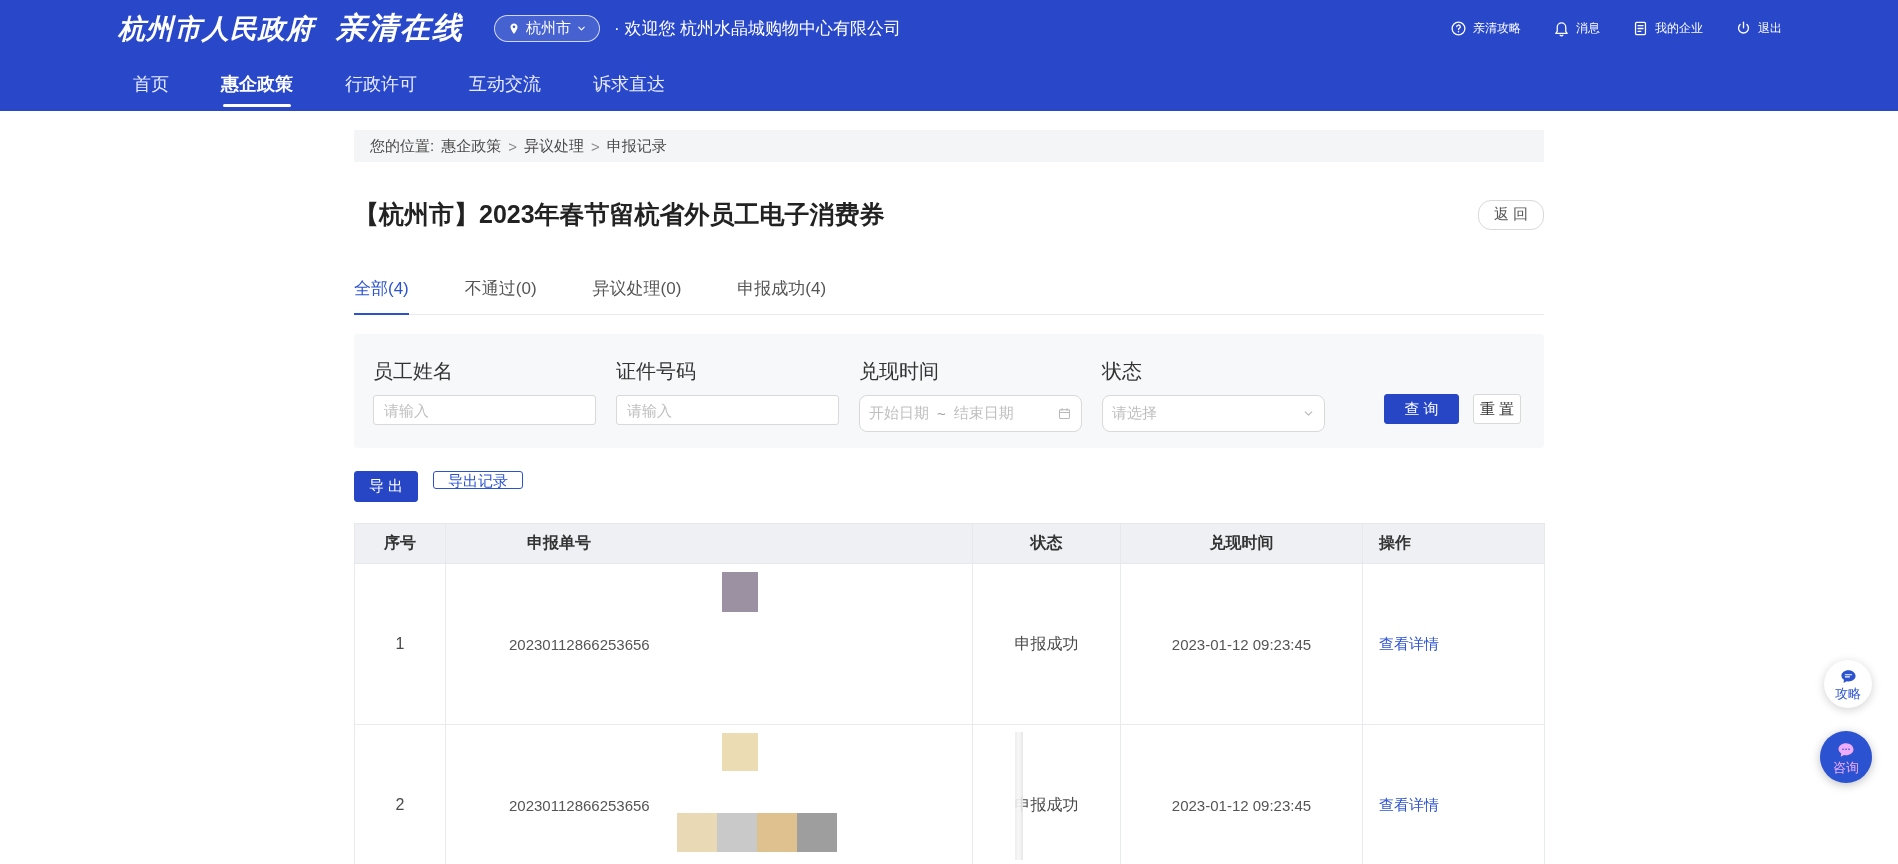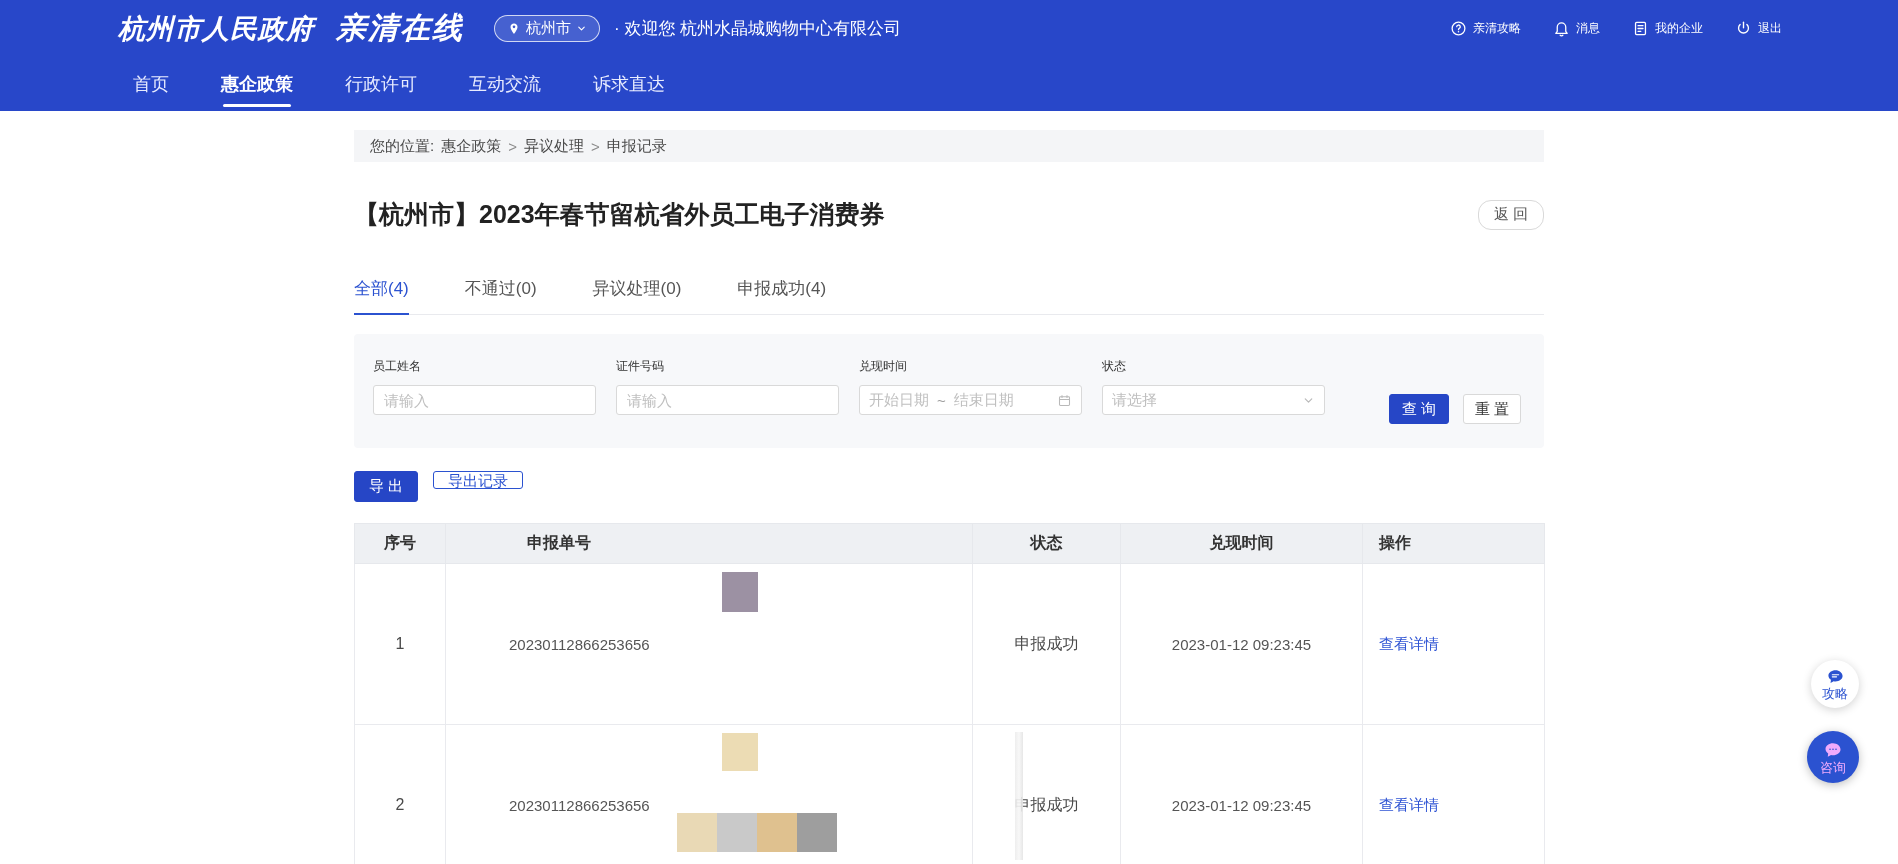--- a/index.html
+++ b/index.html
@@ -43,33 +43,33 @@
   .back-btn { width:66px; height:30px; background:#fff; border:1px solid #d9d9d9; border-radius:13px;
     font-size:15px; color:#555; cursor:pointer; font-family:inherit; }
 
   .tabs { margin-top:46px; display:flex; gap:56px; border-bottom:1px solid #e9eaee; }
   .tab { font-size:17px; color:#555; padding-bottom:13px; cursor:pointer; position:relative; white-space:nowrap; }
   .tab.active { color:var(--tab_active,#2b52d0); border-bottom:2px solid var(--tab_active,#2b52d0); margin-bottom:-1px; }
 
   .filter-panel { margin-top:19px; background:#f7f8fa; border-radius:4px; height:114px;
     padding:24px 23px 24px 19px; display:flex; align-items:flex-start; }
   .field { width:223px; margin-right:20px; }
-  .field-label { font-size:12px; color:#333; margin-bottom:10px; }
+  .field-label { font-size:20px; color:#333; margin-bottom:10px; }
   .text-input { width:100%; height:30px; border:1px solid #d9d9d9; border-radius:3px;
     padding:0 10px; font-size:15px; color:#333; background:#fff; font-family:inherit; outline:none; }
   .text-input::placeholder { color:#bfbfbf; }
-  .box-control { width:100%; height:30px; border:1px solid #d9d9d9; border-radius:3px; background:#fff;
+  .box-control { width:100%; height:37px; border:1px solid #d9d9d9; border-radius:8px; background:#fff;
     display:flex; align-items:center; padding:0 9px; font-size:15px; color:#bfbfbf; cursor:pointer; }
   .box-control .ph { white-space:nowrap; }
   .dr-sep { margin:0 8px; color:#9a9a9a; }
   .ctl-icon { margin-left:auto; color:#b9b9b9; display:flex; }
   .panel-actions { margin-left:auto; align-self:flex-end; display:flex; gap:14px; }
   .btn { height:30px; border-radius:3px; font-size:15px; cursor:pointer; font-family:inherit; }
-  .btn-primary { background:var(--primary,#2646c6); color:#fff; border:1px solid var(--primary,#2646c6); width:60px; }
-  .btn-plain { background:#fff; color:#333; border:1px solid #d9d9d9; width:58px; }
+  .btn-primary { background:var(--primary,#2646c6); color:#fff; border:1px solid var(--primary,#2646c6); width:75px; }
+  .btn-plain { background:#fff; color:#333; border:1px solid #d9d9d9; width:48px; }
 
   .toolbar { margin-top:23px; display:flex; gap:15px; }
   .btn-export { width:64px; height:31px; }
   .btn-outline { height:18px; padding:0 14px; background:#fff; color:var(--tab_active,#2b52d0);
     border:1px solid var(--tab_active,#2b52d0); border-radius:3px; font-size:15px; cursor:pointer; font-family:inherit; }
 
   
   table.records { margin-top:21px; width:1190px; border-collapse:collapse; table-layout:fixed; }
   .records th { background:#eef0f3; height:40px; font-size:16px; font-weight:bold; color:#333;
     border:1px solid #e6e8ec; }
@@ -87,21 +87,21 @@
   .redact { position:absolute; }
   .redact-1 { left:276px; top:8px; width:36px; height:40px; background:#9c91a3; }
   .redact-2 { left:276px; top:8px; width:36px; height:38px; background:#ecdcb4; }
   .redact-strip { left:231px; top:88px; width:160px; height:39px; display:flex; }
   .redact-strip span { width:40px; height:39px; }
   .rs-1{background:#e9d9b5;} .rs-2{background:#c9c9c9;} .rs-3{background:#dfc18f;} .rs-4{background:#9e9e9e;}
   .smear { position:absolute; left:42px; top:7px; width:8px; height:128px;
     background:linear-gradient(90deg,#ececec,#f7f7f7,#e4e4e4); opacity:.9; }
 
   
-  .fab { position:absolute; right:39px; border-radius:50%; display:flex; flex-direction:column;
+  .fab { position:absolute; right:26px; border-radius:50%; display:flex; flex-direction:column;
     align-items:center; justify-content:center; cursor:pointer; line-height:1; gap:2px; }
   .fab-guide { top:660px; width:48px; height:48px; background:#fff; color:var(--tab_active,#2b52d0);
     box-shadow:0 2px 10px rgba(0,0,0,.18); font-size:13px; }
   .fab-consult { top:731px; width:52px; height:52px; background:var(--tab_active,#2b52d0); color:#f0abfc;
     box-shadow:0 2px 10px rgba(0,0,0,.25); font-size:13px; }
   .fab svg { display:block; }
 </style>
 </head>
 <body>
 

